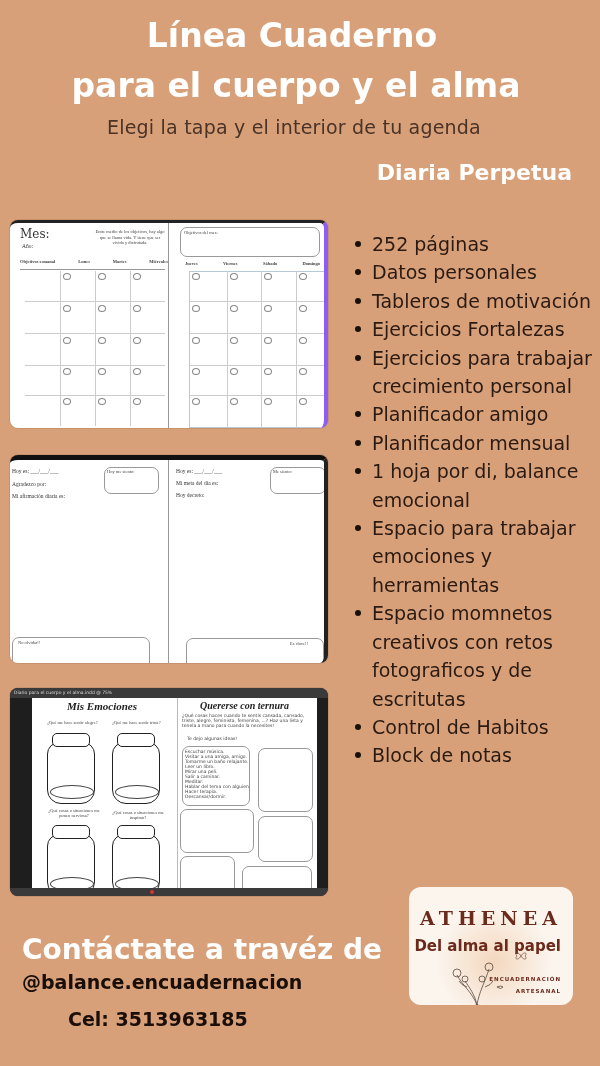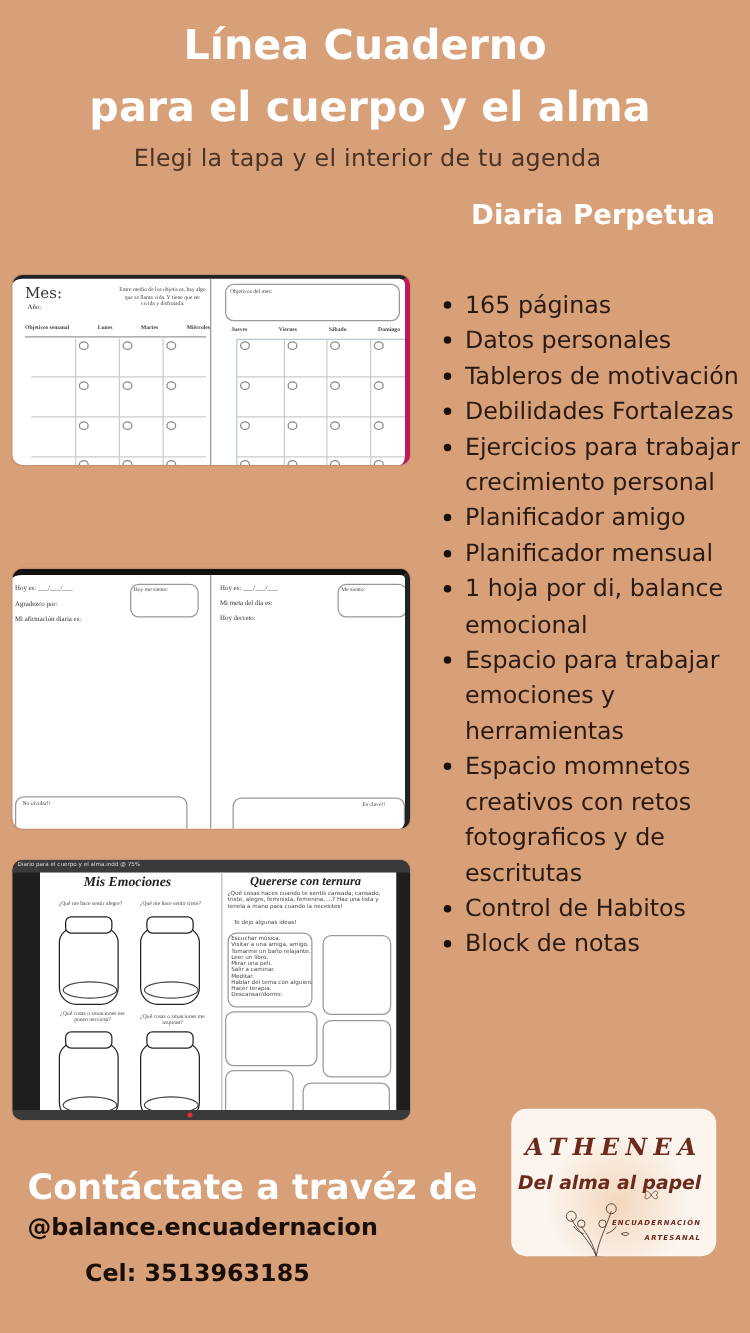--- a/index.html
+++ b/index.html
@@ -21,21 +21,21 @@
     font-size: 19px; color: #4a3226; left: -6px; letter-spacing: 0.2px;
   }
   .section-title {
     position: absolute; top: 160px; right: 28px; color: #fff;
     font-weight: bold; font-size: 22px;
   }
   .book {
     position: absolute; left: 10px; width: 318px; background: #fff;
     border-radius: 8px; overflow: hidden; box-shadow: 0 0 0 1px rgba(0,0,0,0.08);
   }
-  .book.b1 { top: 220px; height: 152px; border-top: 3px solid #222; border-right: 4px solid #be185d; }
+  .book.b1 { top: 220px; height: 208px; border-top: 3px solid #222; border-right: 4px solid #8b5cf6; }
   .book.b2 { top: 455px; height: 208px; border-top: 5px solid #111; border-right: 4px solid #222; }
   .book.b3 { top: 688px; height: 208px; background: #1e1e1e; }
   .spine { position: absolute; top: 0; bottom: 0; left: 158px; width: 1px; background: #999; }
   .pg { position: absolute; font-family: Liberation Serif, serif; color: #333; }
   .tiny { font-size: 4.5px; color: #444; }
   .small { font-size: 5.5px; color: #333; }
   .grid-line-h { position: absolute; height: 1px; background: #ccc; }
   .grid-line-v { position: absolute; width: 1px; background: #ccc; }
   .circ { position: absolute; width: 8px; height: 7px; border: 1px solid #888; border-radius: 50%; }
   .rbox { position: absolute; border: 1px solid #999; border-radius: 7px; }
@@ -51,21 +51,21 @@
   .contact-head {
     position: absolute; left: 22px; top: 933px; color: #fff; font-weight: bold; font-size: 28px;
   }
   .contact-line {
     position: absolute; left: 22px; font-weight: bold; font-size: 19px; color: #1a0e08;
   }
   .c1 { top: 971px; }
   .c2 { top: 1008px; margin-left: 46px; }
   .logo {
     position: absolute; left: 409px; top: 887px; width: 164px; height: 118px;
-    background: #fbf5ee; border-radius: 12px; overflow: hidden; font-style: italic;
+    background: #fbf5ee; border-radius: 12px; overflow: hidden;
   }
   .logo .wash {
     position: absolute; left: 20px; top: 25px; width: 130px; height: 100px; border-radius: 50%;
     background: radial-gradient(circle, rgba(238,190,150,0.55) 0%, rgba(238,190,150,0) 70%);
   }
   .logo-name {
     position: absolute; top: 20px; left: 0; width: 164px; text-align: center;
     font-family: "DejaVu Serif", serif; font-weight: bold; font-size: 19px;
     color: #6b2a1c; letter-spacing: 5px;
   }
@@ -227,24 +227,24 @@
     <div class="rbox" style="left:226px;top:118px;width:55px;height:46px;"></div>
     <div class="rbox" style="left:148px;top:158px;width:55px;height:40px;"></div>
     <div class="rbox" style="left:210px;top:168px;width:70px;height:30px;"></div>
   </div>
   <div style="position:absolute;left:0;bottom:0;width:318px;height:8px;background:#3a3a3a;">
     <span style="position:absolute;left:140px;top:2px;width:4px;height:4px;background:#d33;border-radius:50%;"></span>
   </div>
 </div>
 
 <ul class="features">
-  <li>165 páginas</li>
+  <li>252 páginas</li>
   <li>Datos personales</li>
   <li>Tableros de motivación</li>
-  <li>Debilidades Fortalezas</li>
+  <li>Ejercicios Fortalezas</li>
   <li>Ejercicios para trabajar crecimiento personal</li>
   <li>Planificador amigo</li>
   <li>Planificador mensual</li>
   <li>1 hoja por di, balance emocional</li>
   <li>Espacio para trabajar emociones y herramientas</li>
   <li>Espacio momnetos creativos con retos fotograficos y de escritutas</li>
   <li>Control de Habitos</li>
   <li>Block de notas</li>
 </ul>
 

